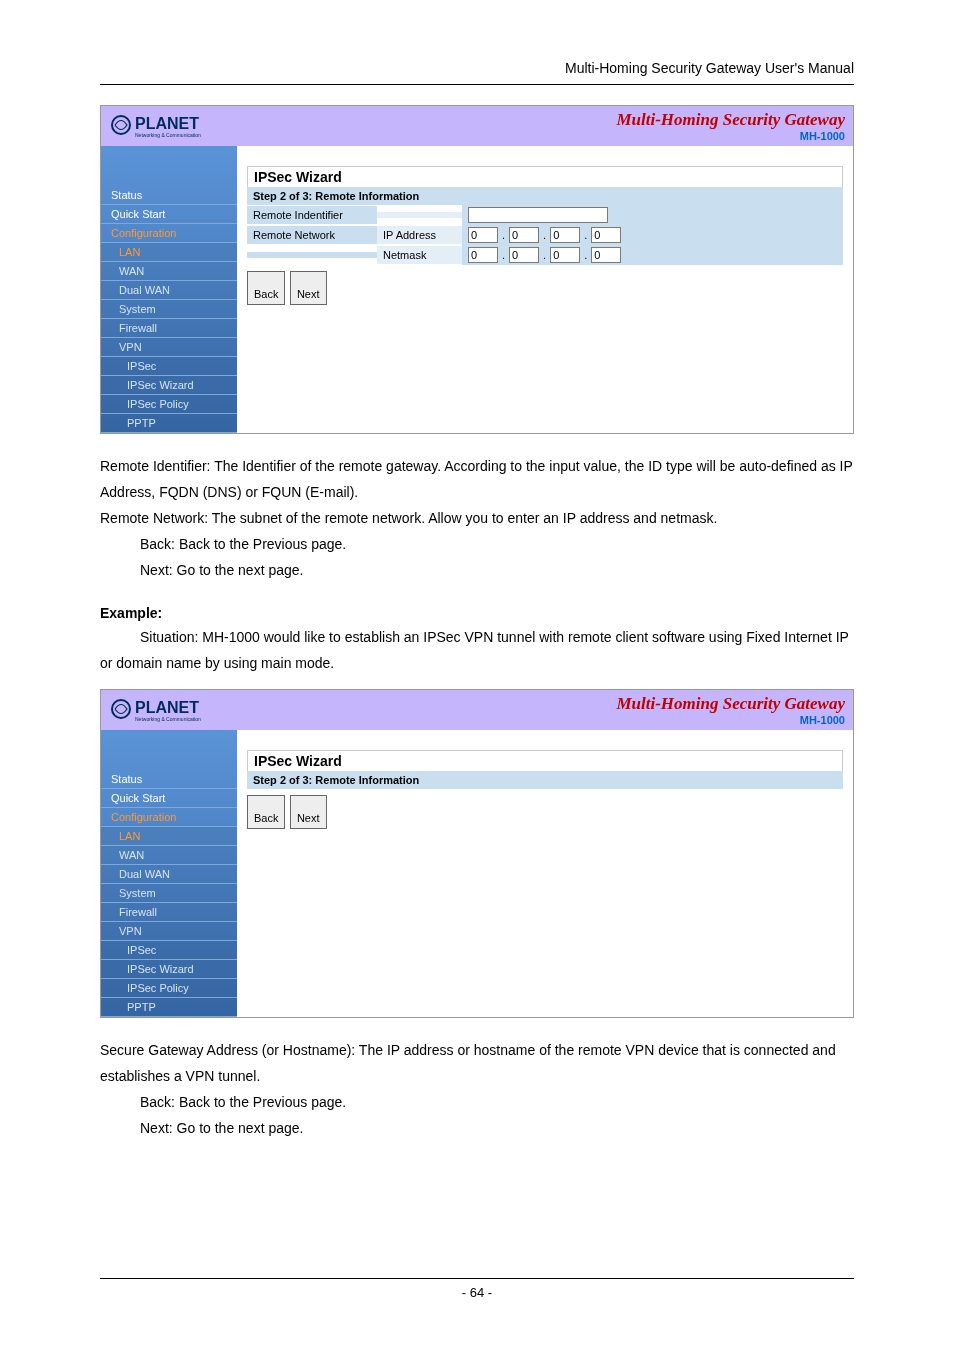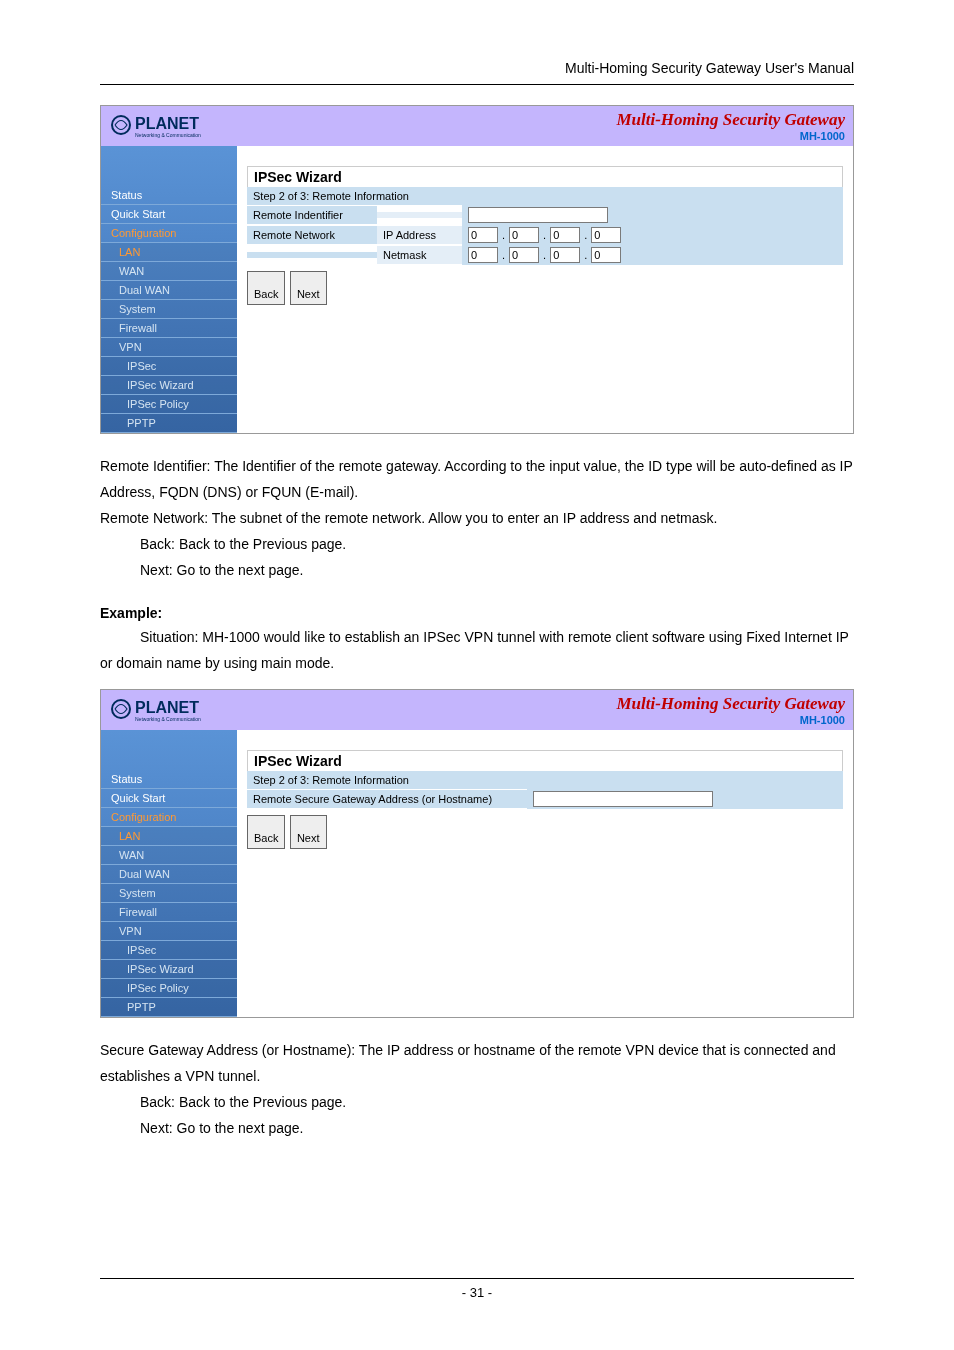--- a/index.html
+++ b/index.html
@@ -20,21 +20,21 @@
   .sidebar { width: 136px; background: linear-gradient(#5a93d6, #3a6db0); }
   .sidebar-pad { height: 40px; }
   .nav-item { padding: 3px 10px; font-size: 11px; color: #fff; border-bottom: 1px solid #7da9d9; }
   .nav-item.sub { padding-left: 18px; color: #d5e4f2; background: rgba(0,0,0,0.05); }
   .nav-item.sub2 { padding-left: 26px; color: #d5e4f2; background: rgba(0,0,0,0.08); }
   .nav-item.active { color: #ff9933; }
   .nav-item.lan { color: #ff9933; }
   
   .content-area { flex: 1; padding: 20px 10px 10px 10px; min-height: 50px; }
   .panel-title { background: #fff; font-weight: bold; font-size: 14px; padding: 2px 6px; border: 1px solid #ccc; border-bottom: none; display: inline-block; width: 100%; }
-  .step-row { background: #c9dff0; font-size: 11px; font-weight: normal; padding: 3px 6px; }
+  .step-row { background: #c9dff0; font-size: 11px; font-weight: bold; padding: 3px 6px; }
   .form-row { display: flex; align-items: center; font-size: 11px; }
   .form-row .cell { background: #c9dff0; padding: 3px 6px; }
   .cell-lbl { width: 130px; }
   .cell-sublbl { width: 85px; background: #e4eef7 !important; }
   .cell-input { flex: 1; background: #c9dff0; padding: 2px 6px; display: flex; gap: 4px; align-items: center; }
   .ipbox { width: 30px; height: 16px; font-size: 11px; border: 1px solid #7a7a7a; padding: 0 2px; }
   .hostbox { width: 180px; height: 16px; font-size: 11px; border: 1px solid #7a7a7a; }
   .btn-row { padding: 6px 0; }
   .wiz-btn { font-size: 11px; padding: 16px 6px; height: 18px; background: #eee; border: 1px solid #666; cursor: pointer; }
 
@@ -164,37 +164,31 @@
         <div class="nav-item sub">Firewall</div>
         <div class="nav-item sub">VPN</div>
         <div class="nav-item sub2">IPSec</div>
         <div class="nav-item sub2">IPSec Wizard</div>
         <div class="nav-item sub2">IPSec Policy</div>
         <div class="nav-item sub2">PPTP</div>
       </div>
       <div class="content-area">
         <div class="panel-title">IPSec Wizard</div>
         <div class="step-row">Step 2 of 3: Remote Information</div>
-        <div class="form-row">
-          <div class="cell" style="width:280px">Remote Secure Gateway Address (or Hostname)</div>
-          <div class="cell-input">
-              <input class="hostbox" value="" style="">
-            </div>
-        </div>
         <div class="btn-row">
           <button class="wiz-btn">Back</button>
           <button class="wiz-btn">Next</button>
         </div>
       </div>
     </div>
   </div>
 
   <div class="body-text">
     <span class="label">Secure Gateway Address (or Hostname):</span><span> The IP address or hostname of the remote VPN device that is connected and establishes a VPN tunnel.</span><br>
     <span class="indent1"><span class="label">Back:</span><span> Back to the Previous page.</span></span><br>
     <span class="indent1"><span class="label">Next:</span><span> Go to the next page.</span></span>
   </div>
 </div>
 
 <div class="footer">
   <hr class="footer-rule">
-  <div class="footer-num">- 31 -</div>
+  <div class="footer-num">- 64 -</div>
 </div>
 
 </body></html>

